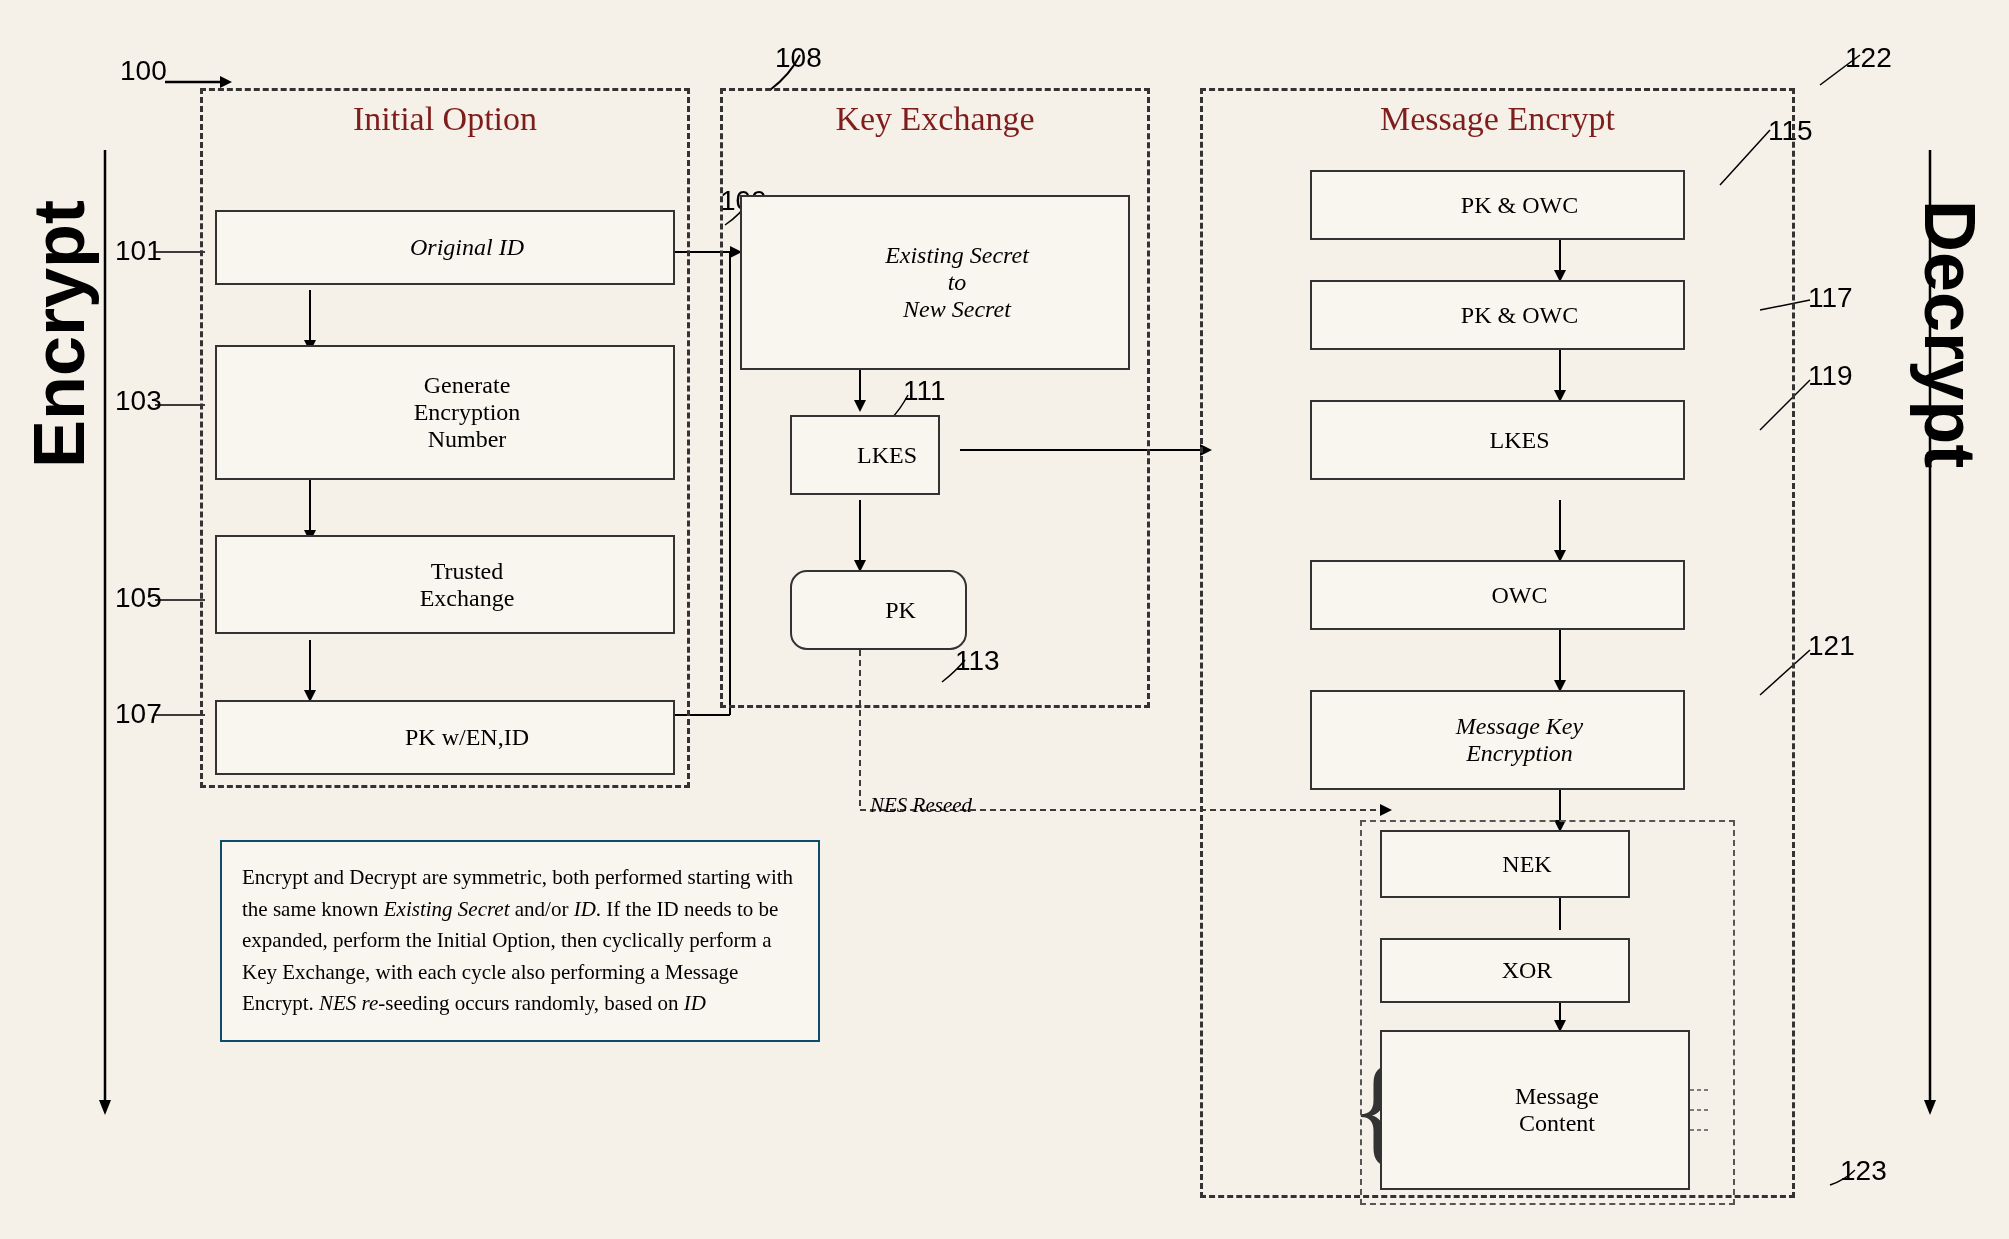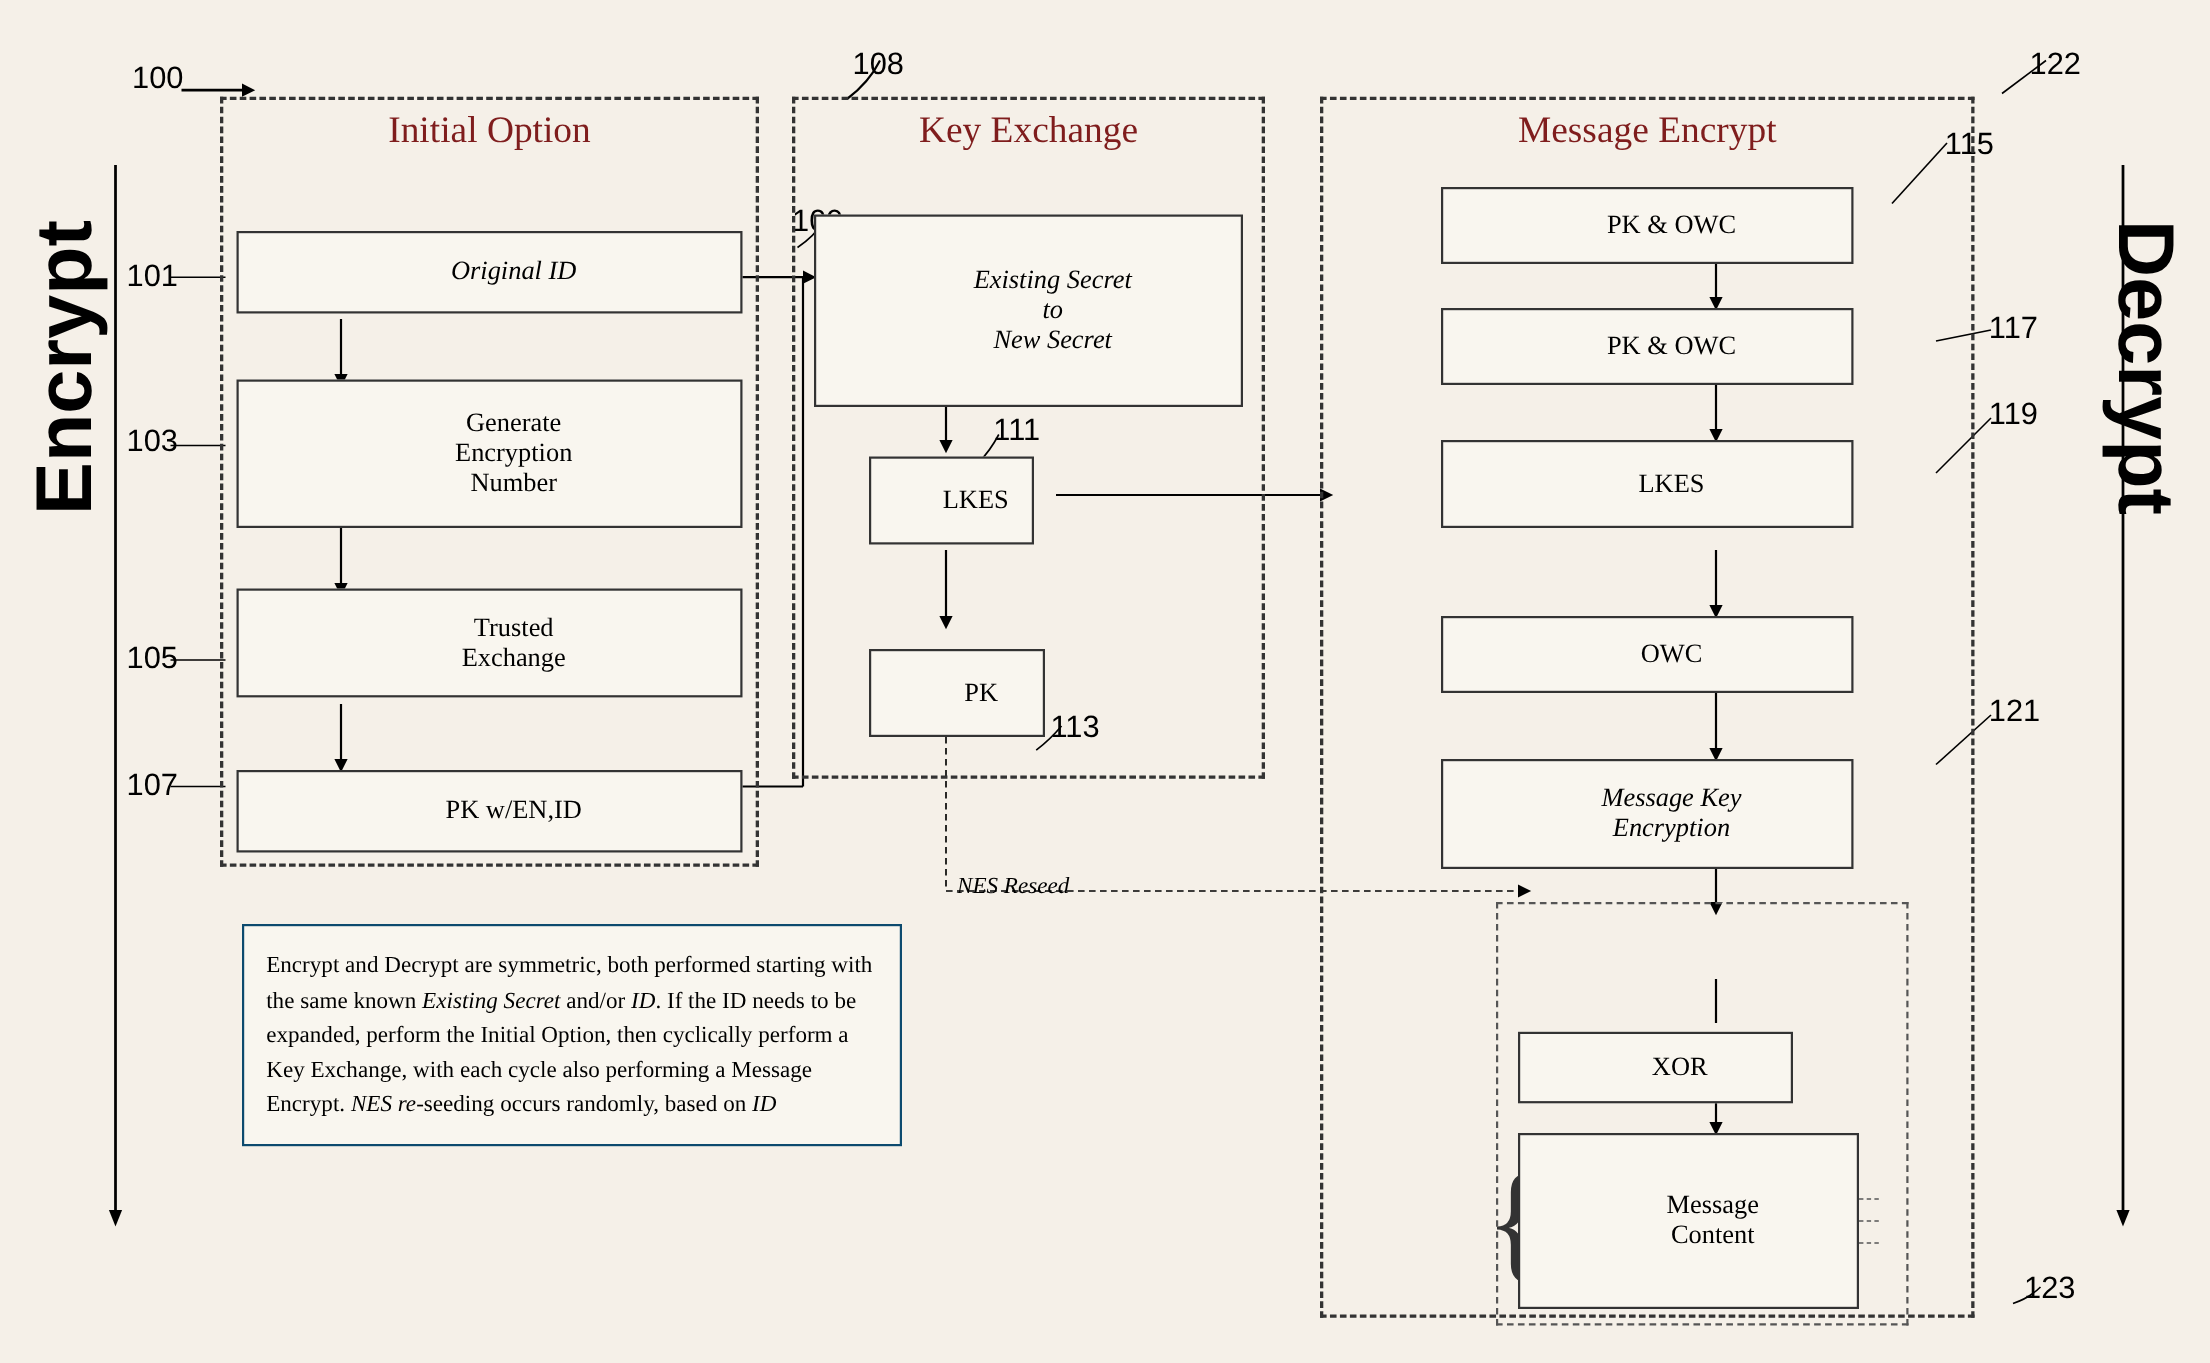--- a/index.html
+++ b/index.html
@@ -256,38 +256,39 @@
   <div class="section-title" style="left:720px; top:100px; width:430px;">Key Exchange</div>
 
   <div class="process-box italic-text" style="left:740px; top:195px; width:390px; height:175px; font-style:italic;">
     <span style="white-space:pre-line; text-align:center;">Existing Secret
 to
 New Secret</span>
   </div>
 
   <div class="process-box" style="left:790px; top:415px; width:150px; height:80px;">LKES</div>
 
-  <div class="process-box" style="left:790px; top:590px; width:160px; height:80px;">PK</div>
+  <div class="process-box" style="left:790px; top:570px; width:177px; height:80px;border-radius:17px;">PK</div>
 
   <div class="section-box" style="left:1200px; top:88px; width:595px; height:1110px;"></div>
   <div class="section-title" style="left:1200px; top:100px; width:595px;">Message Encrypt</div>
 
   <div class="process-box" style="left:1310px; top:170px; width:375px; height:70px;">PK &amp; OWC</div>
 
   <div class="process-box" style="left:1310px; top:280px; width:375px; height:70px;">PK &amp; OWC</div>
 
   <div class="process-box" style="left:1310px; top:400px; width:375px; height:80px;">LKES</div>
 
   <div class="process-box" style="left:1310px; top:560px; width:375px; height:70px;">OWC</div>
 
   <div class="process-box italic-text" style="left:1310px; top:690px; width:375px; height:100px; font-style:italic;">
     <span style="white-space:pre-line; text-align:center;">Message Key
 Encryption</span>
   </div>
 
+  <div class="process-box" style="left:1380px; top:830px; width:250px; height:68px;">NEK</div>
 
   <div class="process-box" style="left:1380px; top:938px; width:250px; height:65px;">XOR</div>
 
   <div style="position:absolute; left:1380px; top:1030px; width:340px;">
 
     <div style="position:absolute; left:-30px; top:0; height:160px; display:flex; align-items:center;">
       <span style="font-size:120px; font-family:'Times New Roman',Times,serif; color:#333;">{</span>
     </div>
     <div class="process-box" style="position:relative; width:310px; height:160px; left:0; top:0;">
       <span style="white-space:pre-line; text-align:center;">Message

